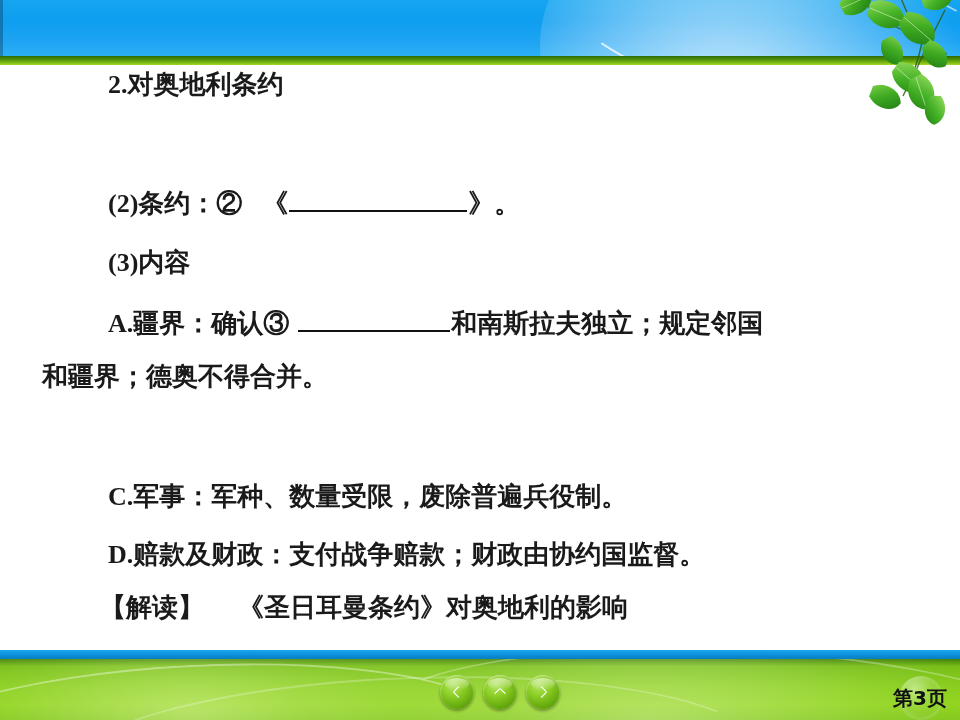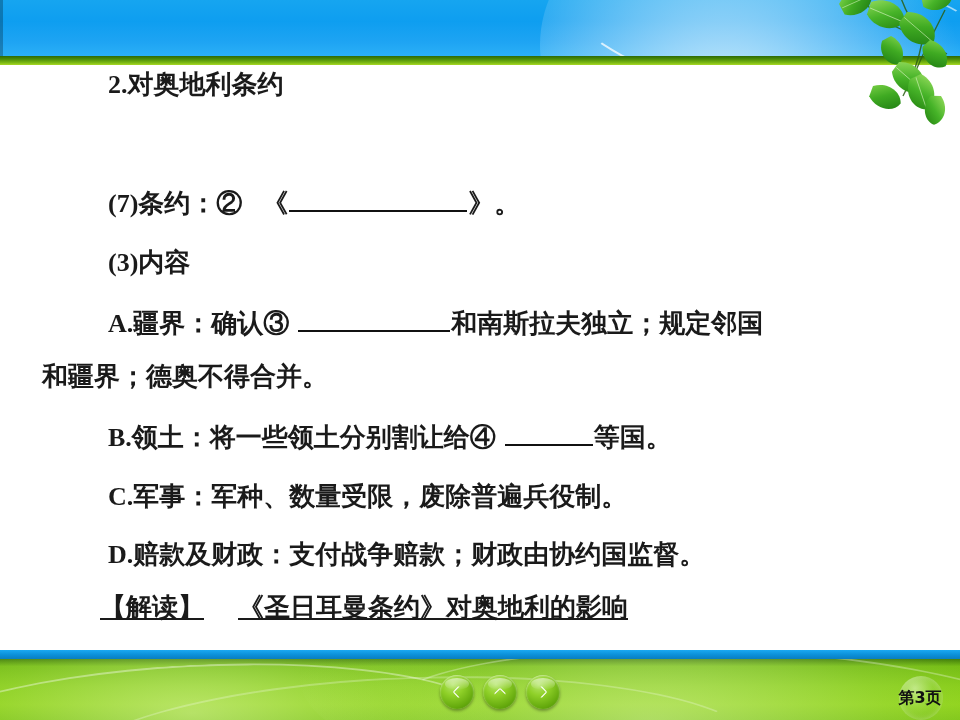--- a/index.html
+++ b/index.html
@@ -207,21 +207,21 @@
     left: 6px; top: -2px;
     width: 44px; height: 44px;
     border-radius: 50%;
     background: radial-gradient(circle at 36% 28%, rgba(235,252,215,0.55) 0%, rgba(170,225,110,0.26) 42%, rgba(110,180,30,0.12) 70%, rgba(90,160,20,0.05) 100%);
     box-shadow: inset 0 0 7px rgba(255,255,255,0.35);
   }
   .page-badge .txt {
     position: relative;
     z-index: 2;
     font-family: "DejaVu Sans", "Liberation Sans", sans-serif;
-    font-size: 16px;
+    font-size: 20px;
     font-weight: bold;
     color: #111111;
     letter-spacing: 0px;
     white-space: nowrap;
   }
 
   
   .leaves {
     position: absolute;
     right: 0; top: 0;
@@ -338,40 +338,37 @@
       </g>
     </svg>
   </div>
 
   <div class="content">
 
     <div class="line" style="left:108px; top:20px;">2.对奥地利条约</div>
 
 
     <div class="line" style="left:108px; top:138px;">
-      <span>(7)条约：②</span><span class="sp-md"></span><span>《</span><span class="blank w1"></span><span>》</span><span>。</span>
+      <span>(2)条约：②</span><span class="sp-md"></span><span>《</span><span class="blank w1"></span><span>》</span><span>。</span>
     </div>
 
     <div class="line" style="left:108px; top:198px;text-align:right;">(3)内容</div>
 
     <div class="line" style="left:108px; top:258px;">
       <span>A.疆界：确认③</span><span class="sp-sm"></span><span class="blank w2"></span><span>和南斯拉夫独立；规定邻国</span>
     </div>
 
     <div class="line" style="left:42px; top:312px;">和疆界；德奥不得合并。</div>
 
-    <div class="line" style="left:108px; top:372px;">
-      <span>B.领土：将一些领土分别割让给④</span><span class="sp-sm"></span><span class="blank w3"></span><span>等国。</span>
-    </div>
 
     <div class="line" style="left:108px; top:490px;">D.赔款及财政：支付战争赔款；财政由协约国监督。</div>
 
     <div class="line" style="left:108px; top:432px;">C.军事：军种、数量受限，废除普遍兵役制。</div>
 
-    <div class="line" style="left:100px; top:543px;text-decoration:underline;">
+    <div class="line" style="left:100px; top:543px;">
       <span>【解读】</span><span class="sp-lg"></span><span>《圣日耳曼条约》对奥地利的影响</span>
     </div>
 
   </div>
 
   <div class="bottom-banner">
     <div class="bottom-blue-line"></div>
     <div class="bottom-green">
       <div class="glow g1"></div>
       <div class="glow g2"></div>

